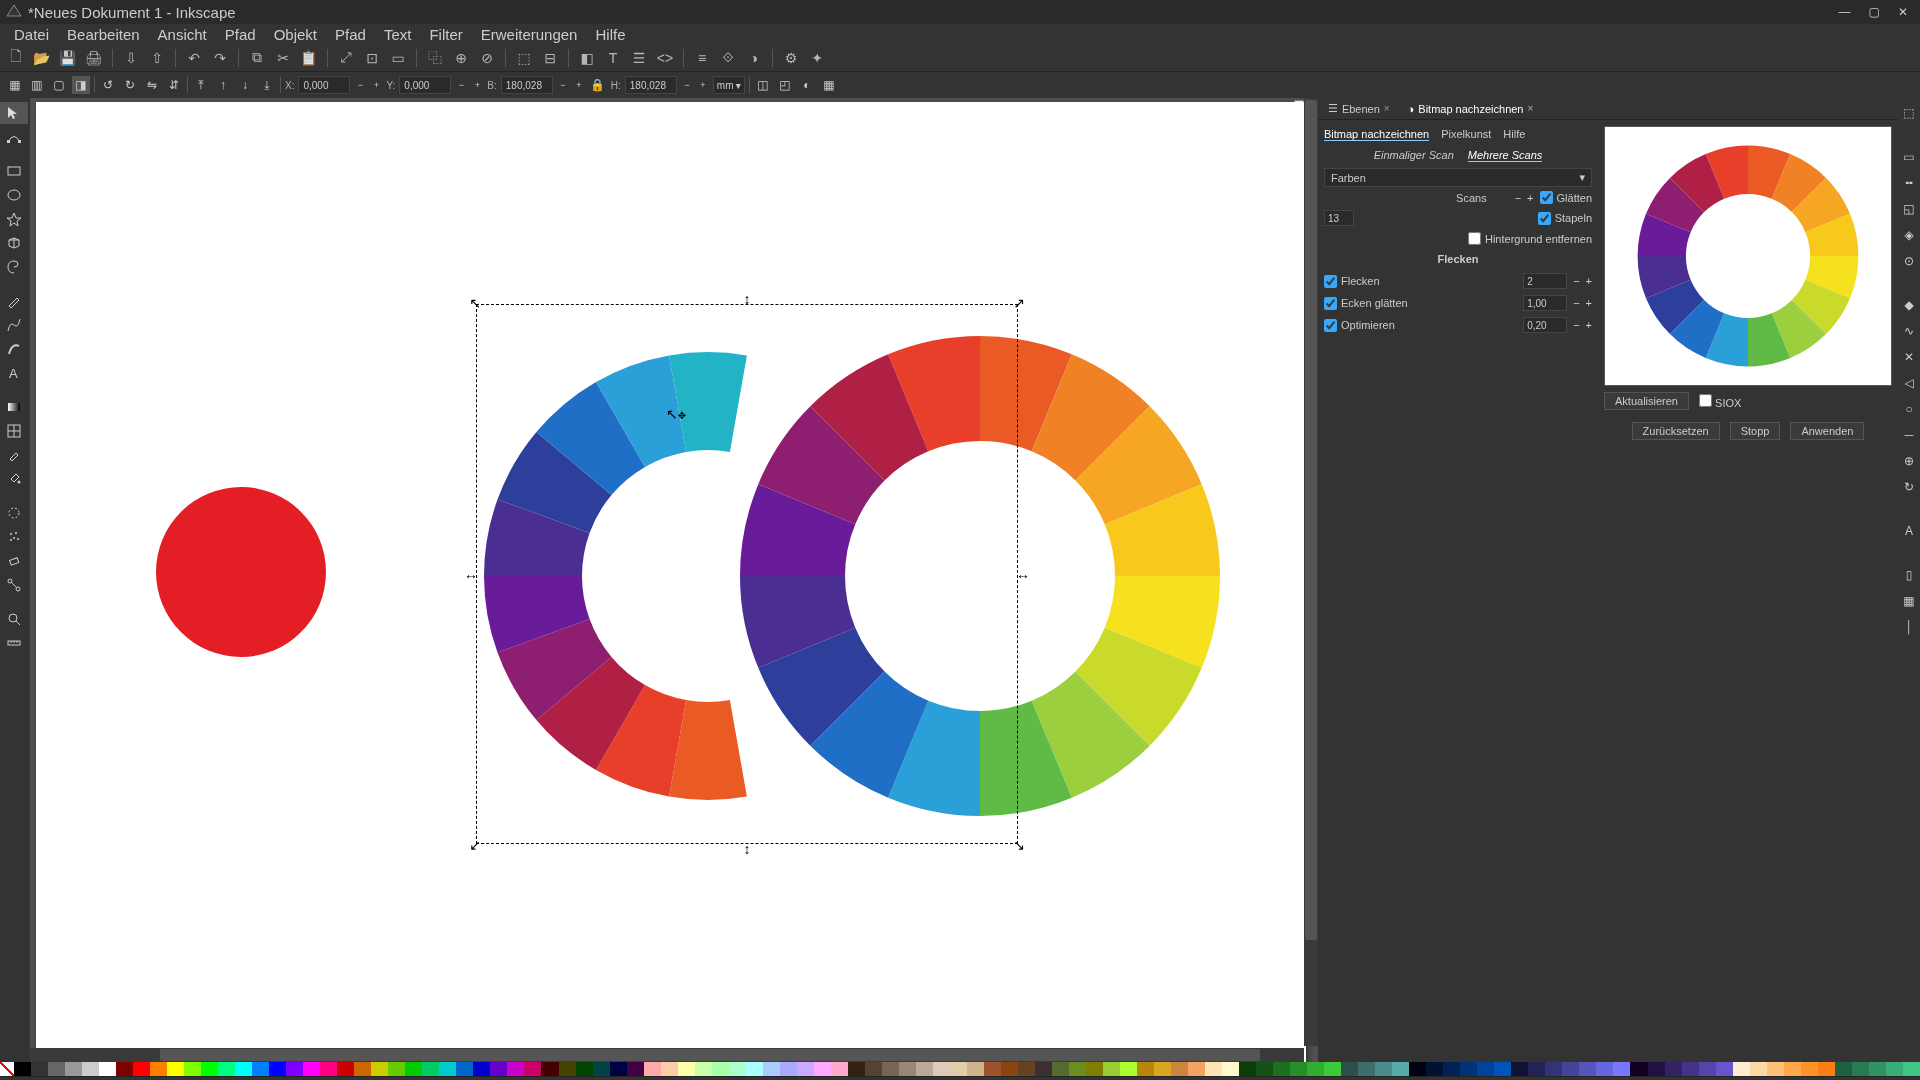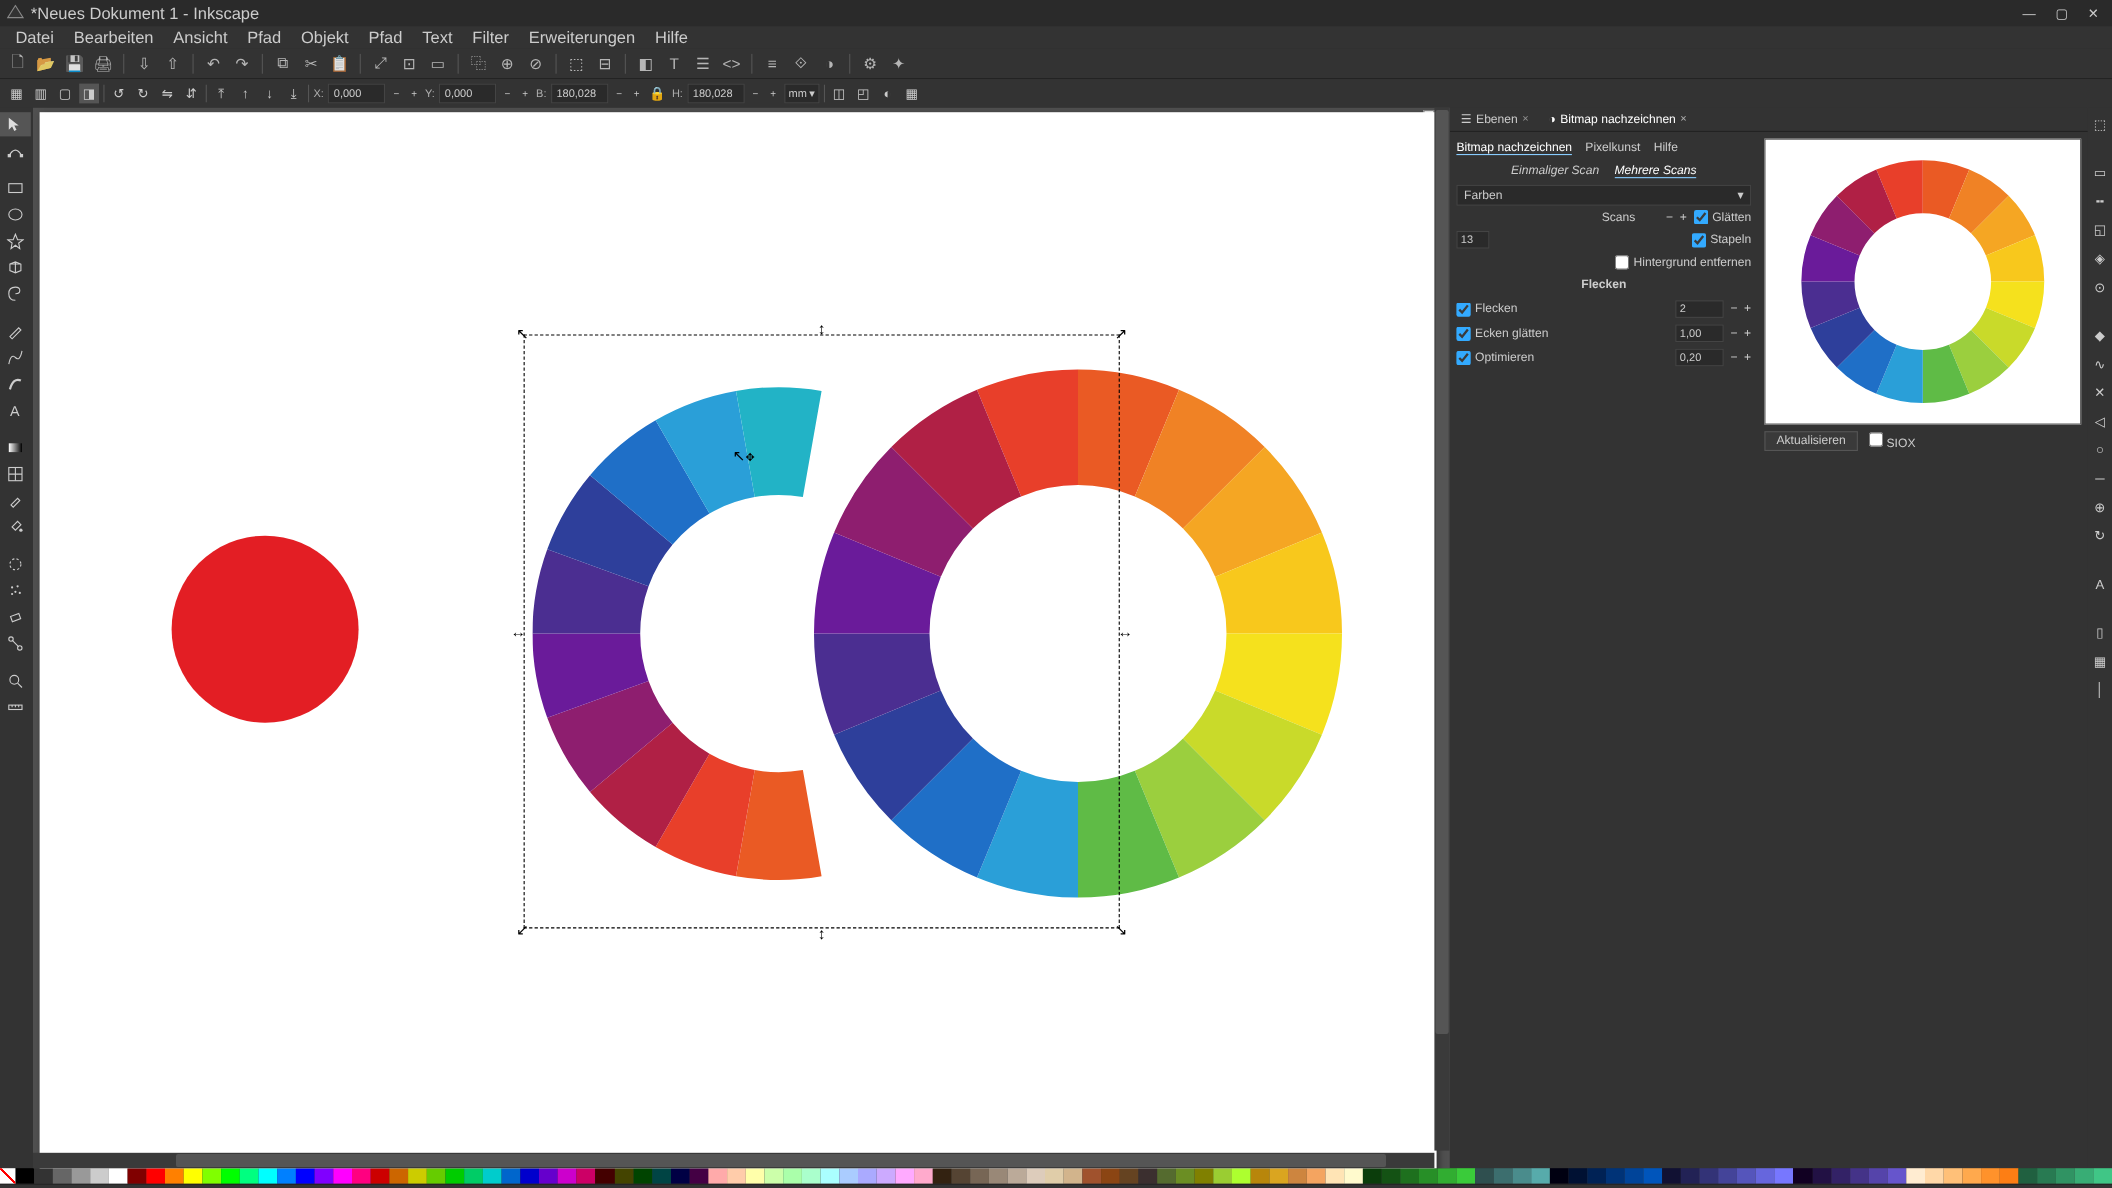--- a/index.html
+++ b/index.html
@@ -505,20 +505,25 @@
               <path d="M 80.29437251522862 419.7056274847714 A 240 240 0 0 1 28.268912197291172 341.8440237676216 L 125.27626311097629 301.66226336928713 A 135 135 0 0 0 154.5405845398161 345.4594154601839 Z" fill="#2e3f9b"></path>
               <path d="M 28.268912197291172 341.8440237676216 A 240 240 0 0 1 10 250.00000000000003 L 115 250.00000000000003 A 135 135 0 0 0 125.27626311097629 301.66226336928713 Z" fill="#4b2e91"></path>
               <path d="M 10 250.00000000000003 A 240 240 0 0 1 28.268912197291115 158.15597623237858 L 125.27626311097626 198.33773663071295 A 135 135 0 0 0 115 250.00000000000003 Z" fill="#6a1b9a"></path>
               <path d="M 28.268912197291115 158.15597623237858 A 240 240 0 0 1 80.29437251522856 80.29437251522862 L 154.54058453981605 154.5405845398161 A 135 135 0 0 0 125.27626311097626 198.33773663071295 Z" fill="#8e1e6f"></path>
               <path d="M 80.29437251522856 80.29437251522862 A 240 240 0 0 1 158.15597623237852 28.268912197291144 L 198.33773663071293 125.27626311097627 A 135 135 0 0 0 154.54058453981605 154.5405845398161 Z" fill="#b02045"></path>
             </svg>
         </div>
         <div class="preview-actions">
           <button>Aktualisieren</button>
           <label><input type="checkbox" style=""> <span>SIOX</span></label>
+        </div>
+        <div class="btnrow">
+          <button>Zurücksetzen</button>
+          <button>Stopp</button>
+          <button>Anwenden</button>
         </div>
       </div>
     </div>
   </div>
 
   <div class="rightstrip">
     <span class="rsbtn">⬚</span>
     <span style="height:10px;"></span>
     <span class="rsbtn">▭</span>
     <span class="rsbtn">╍</span>

